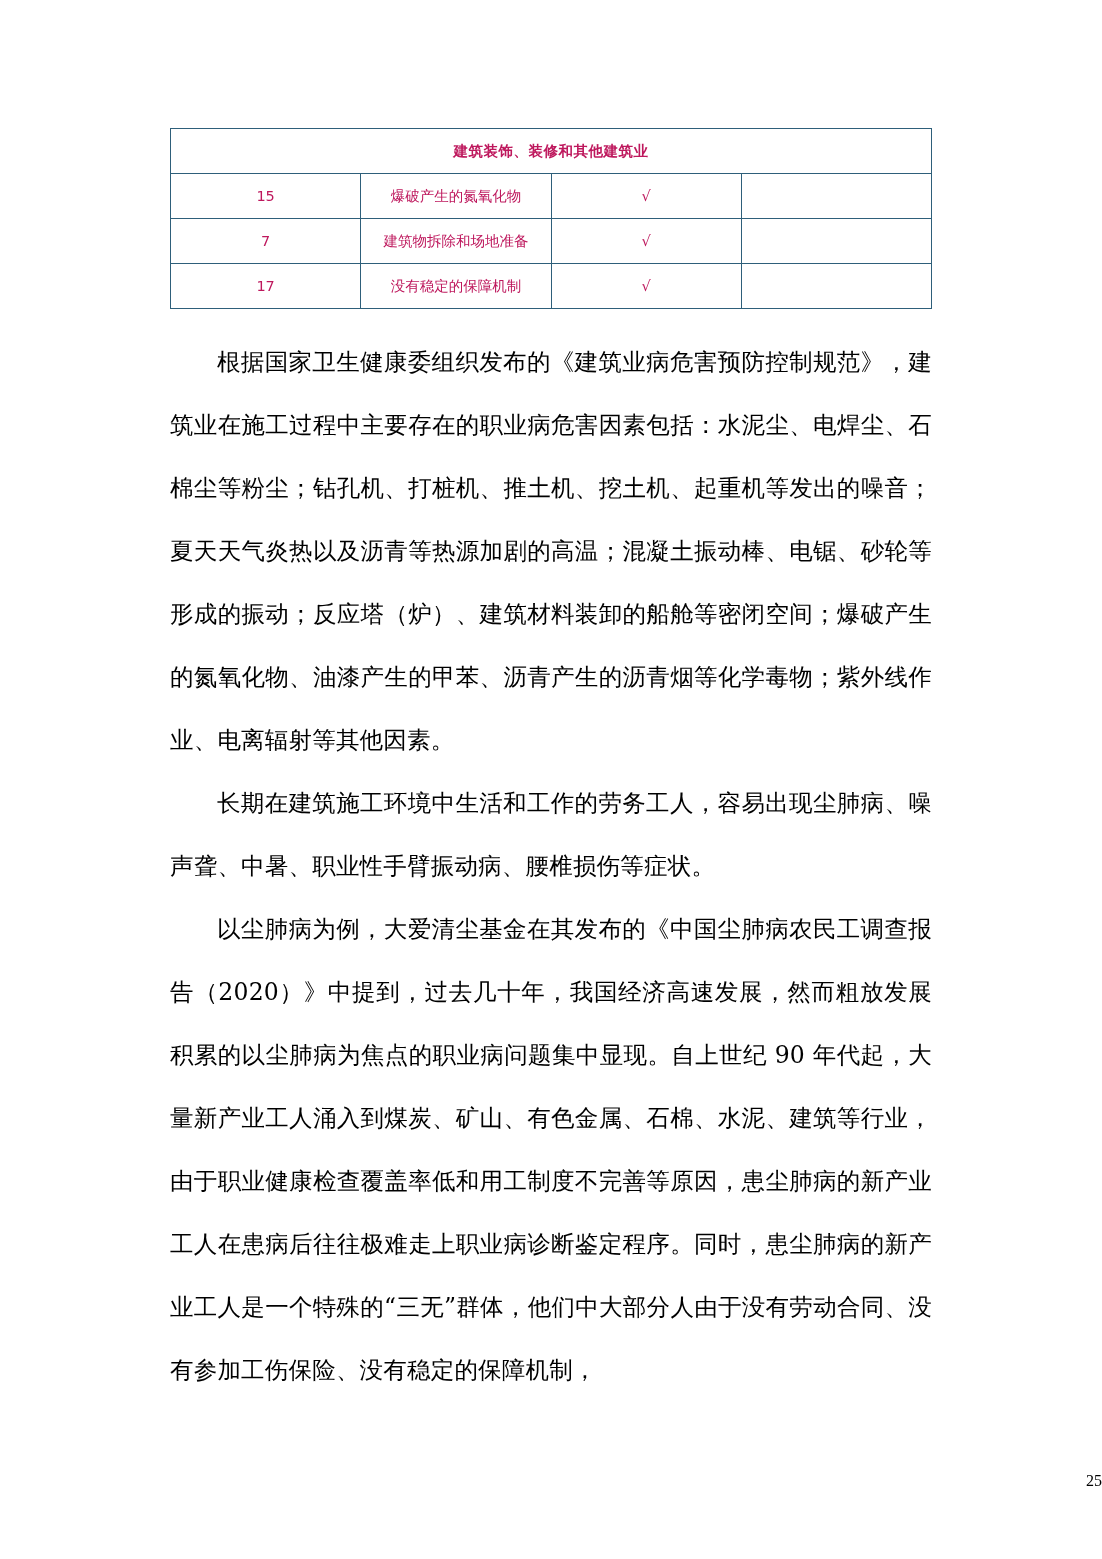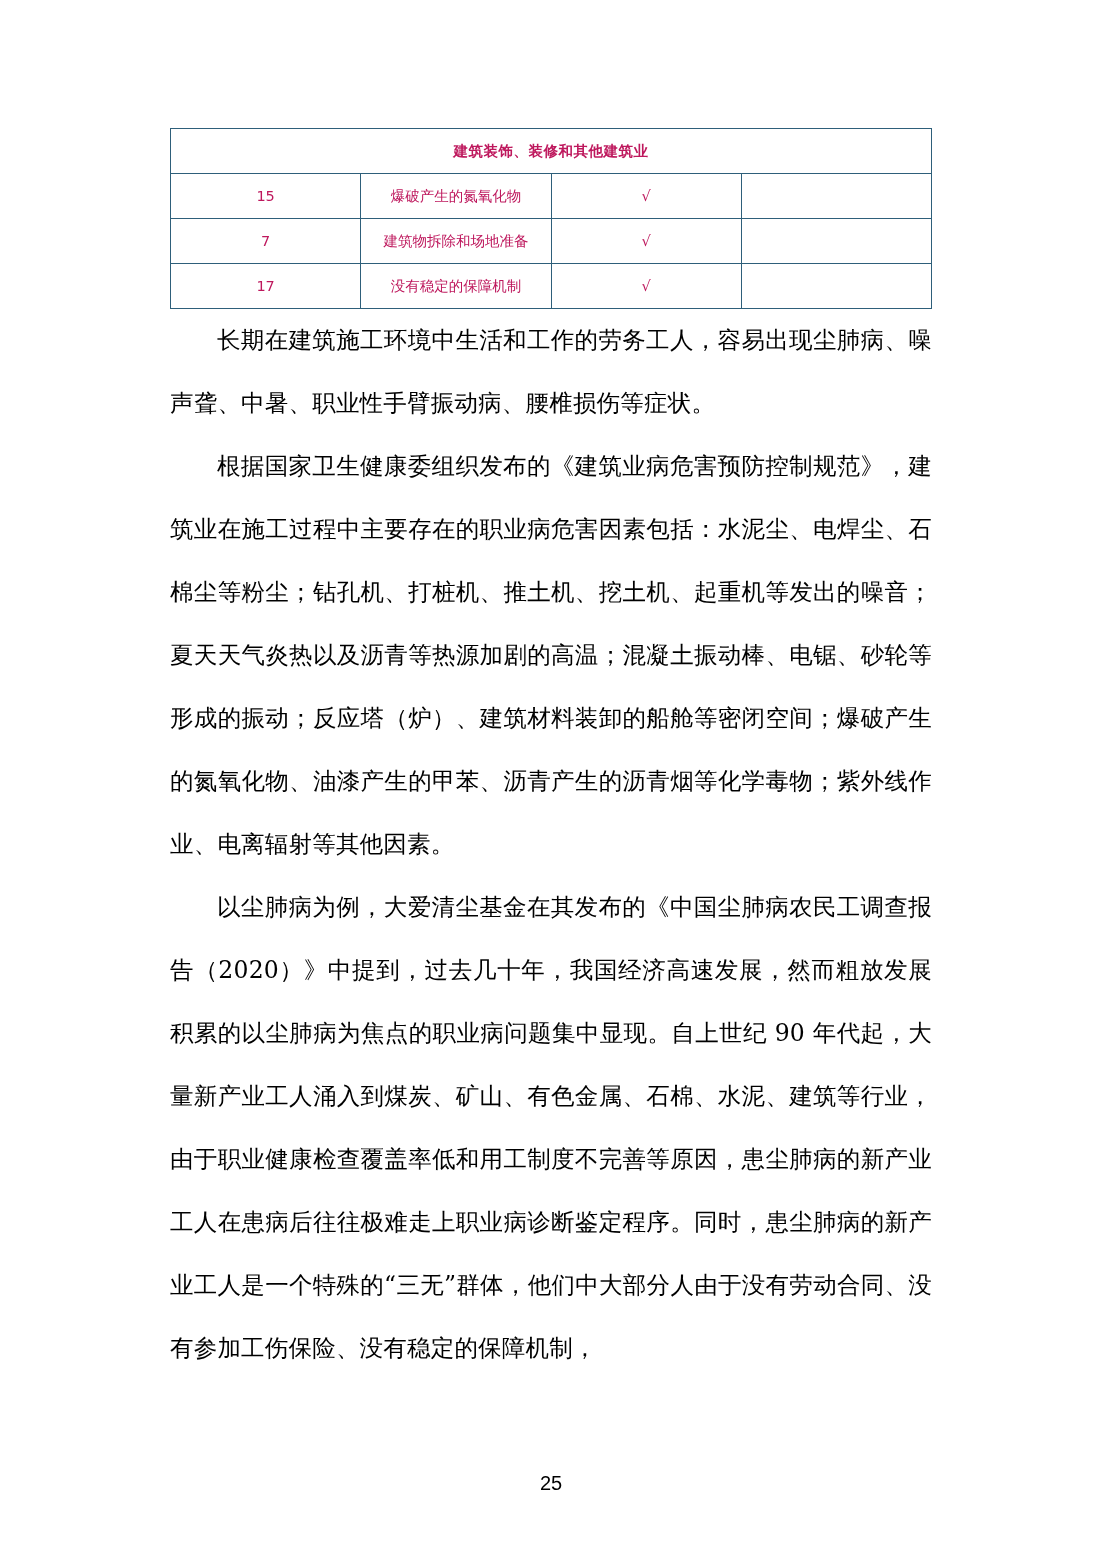--- a/index.html
+++ b/index.html
@@ -68,23 +68,23 @@
     font-family: "DejaVu Serif", "Liberation Serif", serif;
   }
   p.first { margin-top: 22px; }
   p.para + p.para { margin-top: 0; }
 
   .pageno {
     position: absolute;
     left: 0;
     right: 0;
     top: 1472px;
-    text-align: center;
-    font-size: 20px;
-    font-family: Liberation Sans, sans-serif;
+    text-align: right;
+    font-size: 16px;
+    font-family: Liberation Serif, serif;
     color: #000000;
   }
 </style>
 </head>
 <body>
 
 <div class="page">
   <div class="content">
 
     <table class="tbl">
@@ -106,19 +106,19 @@
         </tr>
         <tr>
           <td class="idx">17</td>
           <td class="name">没有稳定的保障机制</td>
           <td class="mark">√</td>
           <td class="blank"></td>
         </tr>
       </tbody>
     </table>
 
+    <p class="para first">根据国家卫生健康委组织发布的《建筑业病危害预防控制规范》，建筑业在施工过程中主要存在的职业病危害因素包括：水泥尘、电焊尘、石棉尘等粉尘；钻孔机、打桩机、推土机、挖土机、起重机等发出的噪音；夏天天气炎热以及沥青等热源加剧的高温；混凝土振动棒、电锯、砂轮等形成的振动；反应塔（炉）、建筑材料装卸的船舱等密闭空间；爆破产生的氮氧化物、油漆产生的甲苯、沥青产生的沥青烟等化学毒物；紫外线作业、电离辐射等其他因素。</p>
     <p class="para">长期在建筑施工环境中生活和工作的劳务工人，容易出现尘肺病、噪声聋、中暑、职业性手臂振动病、腰椎损伤等症状。</p>
-    <p class="para first">根据国家卫生健康委组织发布的《建筑业病危害预防控制规范》，建筑业在施工过程中主要存在的职业病危害因素包括：水泥尘、电焊尘、石棉尘等粉尘；钻孔机、打桩机、推土机、挖土机、起重机等发出的噪音；夏天天气炎热以及沥青等热源加剧的高温；混凝土振动棒、电锯、砂轮等形成的振动；反应塔（炉）、建筑材料装卸的船舱等密闭空间；爆破产生的氮氧化物、油漆产生的甲苯、沥青产生的沥青烟等化学毒物；紫外线作业、电离辐射等其他因素。</p>
     <p class="para">以尘肺病为例，大爱清尘基金在其发布的《中国尘肺病农民工调查报告（2020）》中提到，过去几十年，我国经济高速发展，然而粗放发展积累的以尘肺病为焦点的职业病问题集中显现。自上世纪 90 年代起，大量新产业工人涌入到煤炭、矿山、有色金属、石棉、水泥、建筑等行业，由于职业健康检查覆盖率低和用工制度不完善等原因，患尘肺病的新产业工人在患病后往往极难走上职业病诊断鉴定程序。同时，患尘肺病的新产业工人是一个特殊的“三无”群体，他们中大部分人由于没有劳动合同、没有参加工伤保险、没有稳定的保障机制，</p>
   </div>
 
   <div class="pageno">25</div>
 </div>
 
 </body></html>

